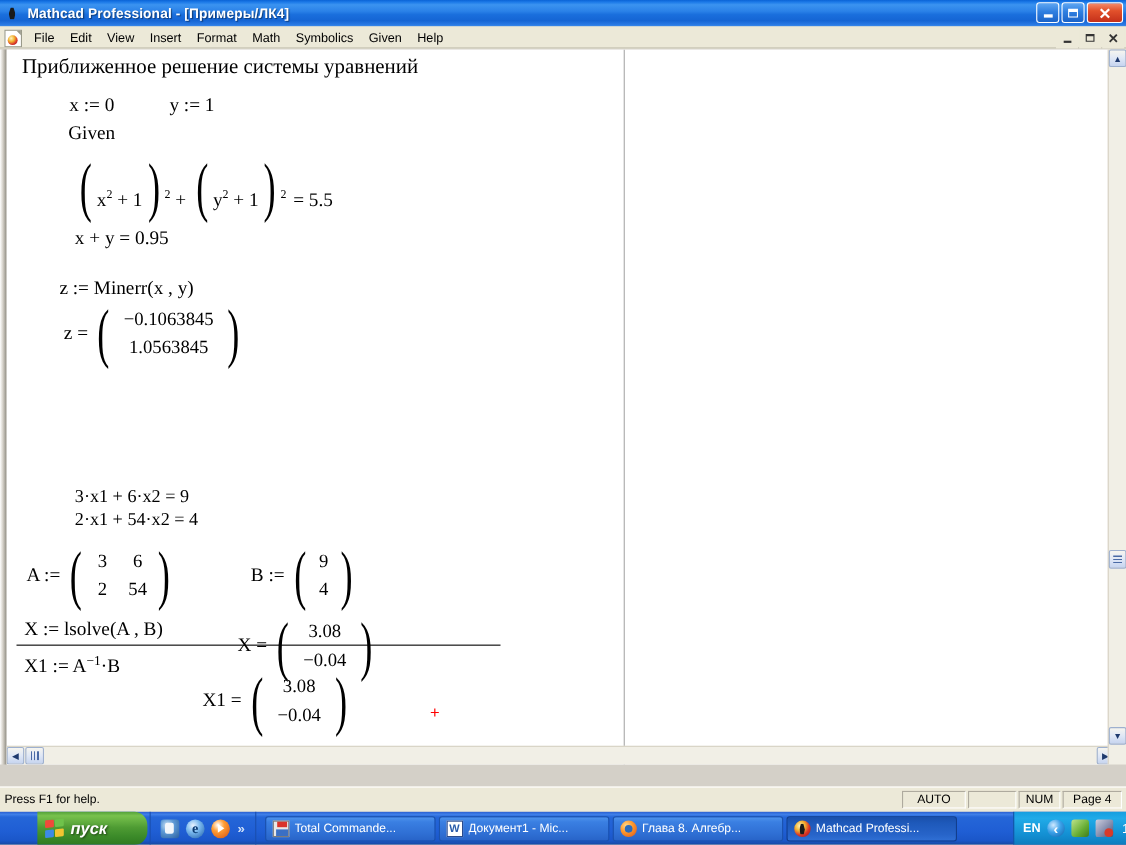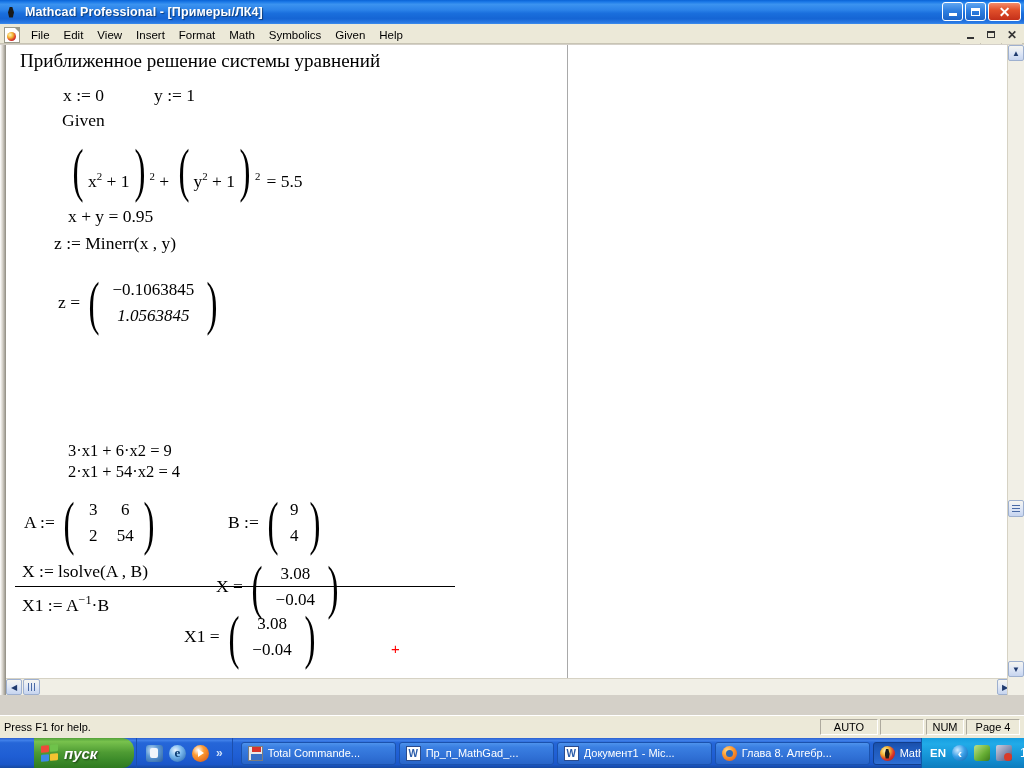--- a/index.html
+++ b/index.html
@@ -445,32 +445,32 @@
     <div class="math m18" style="left:148px; top:42px;">y := 1</div>
 
     <div class="math m18" style="left:56px; top:67px;">Given</div>
 
     <div class="math m18" style="left:62px; top:104px;">
       <span class="paren big" style="position:relative; top:3px;">(</span><span>x</span><sup class="e">2</sup><span> + 1</span><span class="paren big" style="position:relative; top:3px;">)</span><sup class="e">2</sup><span> + </span><span class="paren big" style="position:relative; top:3px;">(</span><span>y</span><sup class="e">2</sup><span> + 1</span><span class="paren big" style="position:relative; top:3px;">)</span><sup class="e">2</sup><span style="padding-left:6px;">= 5.5</span>
     </div>
 
     <div class="math m18" style="left:62px; top:163px;">x + y  =  0.95</div>
 
-    <div class="math m18" style="left:48px; top:190px;">z := Minerr(x , y)</div>
+    <div class="math m18" style="left:48px; top:208px;">z := Minerr(x , y)</div>
 
     <div class="math m18" style="left:52px; top:232px;">
       <span style="display:inline-block; vertical-align:middle; padding-bottom:2px;">z  =</span>
       <span class="mat">
         <span class="paren big">(</span>
         <span class="mat-cells">
           <span class="row">
               <span class="cell" style="min-width:92px;">−0.1063845</span>
             </span>
           <span class="row">
-              <span class="cell" style="min-width:92px;font-style:italic;">1.0563845</span>
+              <span class="cell" style="min-width:92px;">1.0563845</span>
             </span>
         </span>
         <span class="paren big">)</span>
       </span>
     </div>
 
 
     <div class="math m17" style="left:62px; top:398px;">3·x1 + 6·x2  =  9</div>
     <div class="math m17" style="left:62px; top:419px;">2·x1 + 54·x2  =  4</div>
 
@@ -590,24 +590,20 @@
       <span class="ql-icon ql-mc"></span>
       <span class="ql-icon ql-ie"></span>
       <span class="ql-icon ql-wmp"></span>
       <span class="ql-chev">»</span>
     </div>
 
     <div class="tasks">
       <div class="task">
         <span class="ticon ti-floppy"></span>
         <span class="tlabel">Total Commande...</span>
-      </div>
-      <div class="task">
-        <span class="ticon ti-word"></span>
-        <span class="tlabel">Пр_п_MathGad_...</span>
       </div>
       <div class="task">
         <span class="ticon ti-word"></span>
         <span class="tlabel">Документ1 - Мiс...</span>
       </div>
       <div class="task">
         <span class="ticon ti-ff"></span>
         <span class="tlabel">Глава 8. Алгебр...</span>
       </div>
       <div class="task active">

